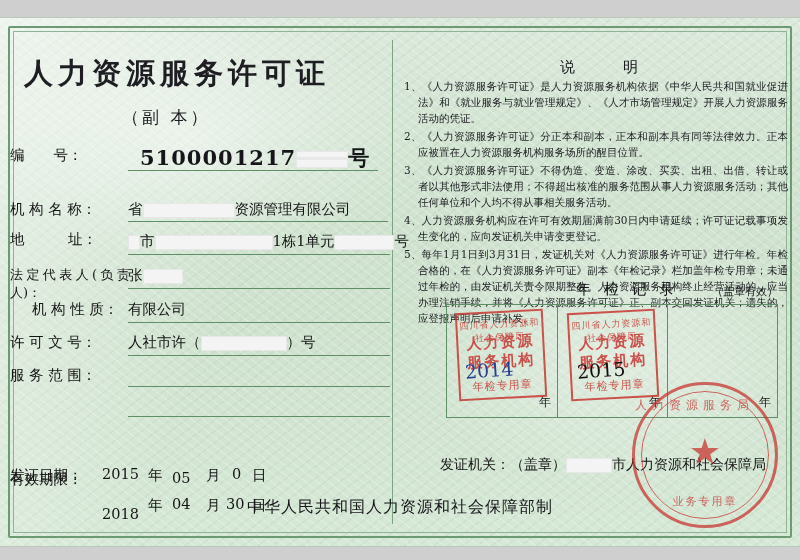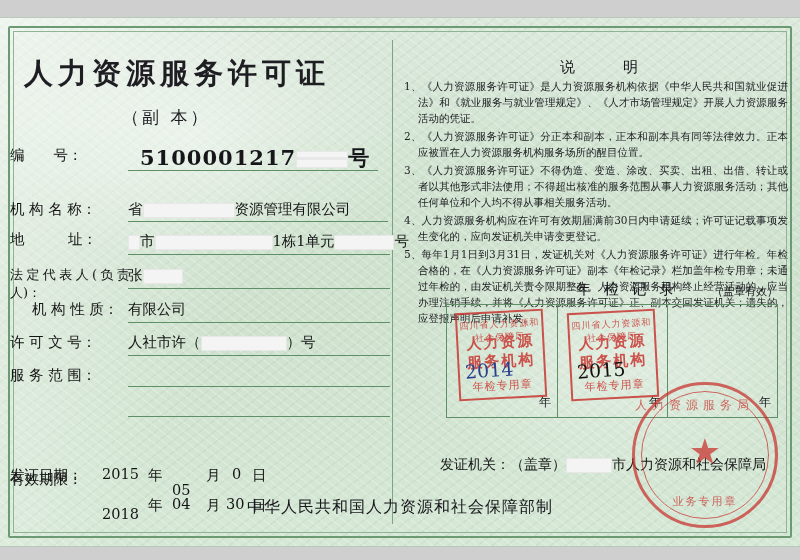--- a/index.html
+++ b/index.html
@@ -216,21 +216,21 @@
   </div>
   <div class="underline" style="left:128px;top:337px;width:262px;"></div>
 
   <div class="lbl" style="top:348px;">服 务 范 围：</div>
   <div class="underline" style="left:128px;top:368px;width:262px;"></div>
   <div class="underline" style="left:128px;top:398px;width:262px;"></div>
 
   <div class="bot-lbl" style="left:10px;top:448px;">发证日期：</div>
   <div class="bot-lbl" style="left:102px;top:448px;">2015</div>
   <div class="bot-lbl" style="left:148px;top:448px;">年</div>
-  <div class="bot-lbl" style="left:172px;top:464px;">05</div>
+  <div class="bot-lbl" style="left:172px;top:452px;">05</div>
   <div class="bot-lbl" style="left:206px;top:448px;">月</div>
   <div class="bot-lbl" style="left:232px;top:448px;">0</div>
   <div class="bot-lbl" style="left:252px;top:448px;">日</div>
 
   <div class="bot-lbl" style="left:10px;top:452px;font-family:Liberation Serif, serif;">有效期限：</div>
   <div class="bot-lbl" style="left:102px;top:488px;">2018</div>
   <div class="bot-lbl" style="left:148px;top:478px;">年</div>
   <div class="bot-lbl" style="left:172px;top:478px;">04</div>
   <div class="bot-lbl" style="left:206px;top:478px;">月</div>
   <div class="bot-lbl" style="left:226px;top:478px;">30</div>

